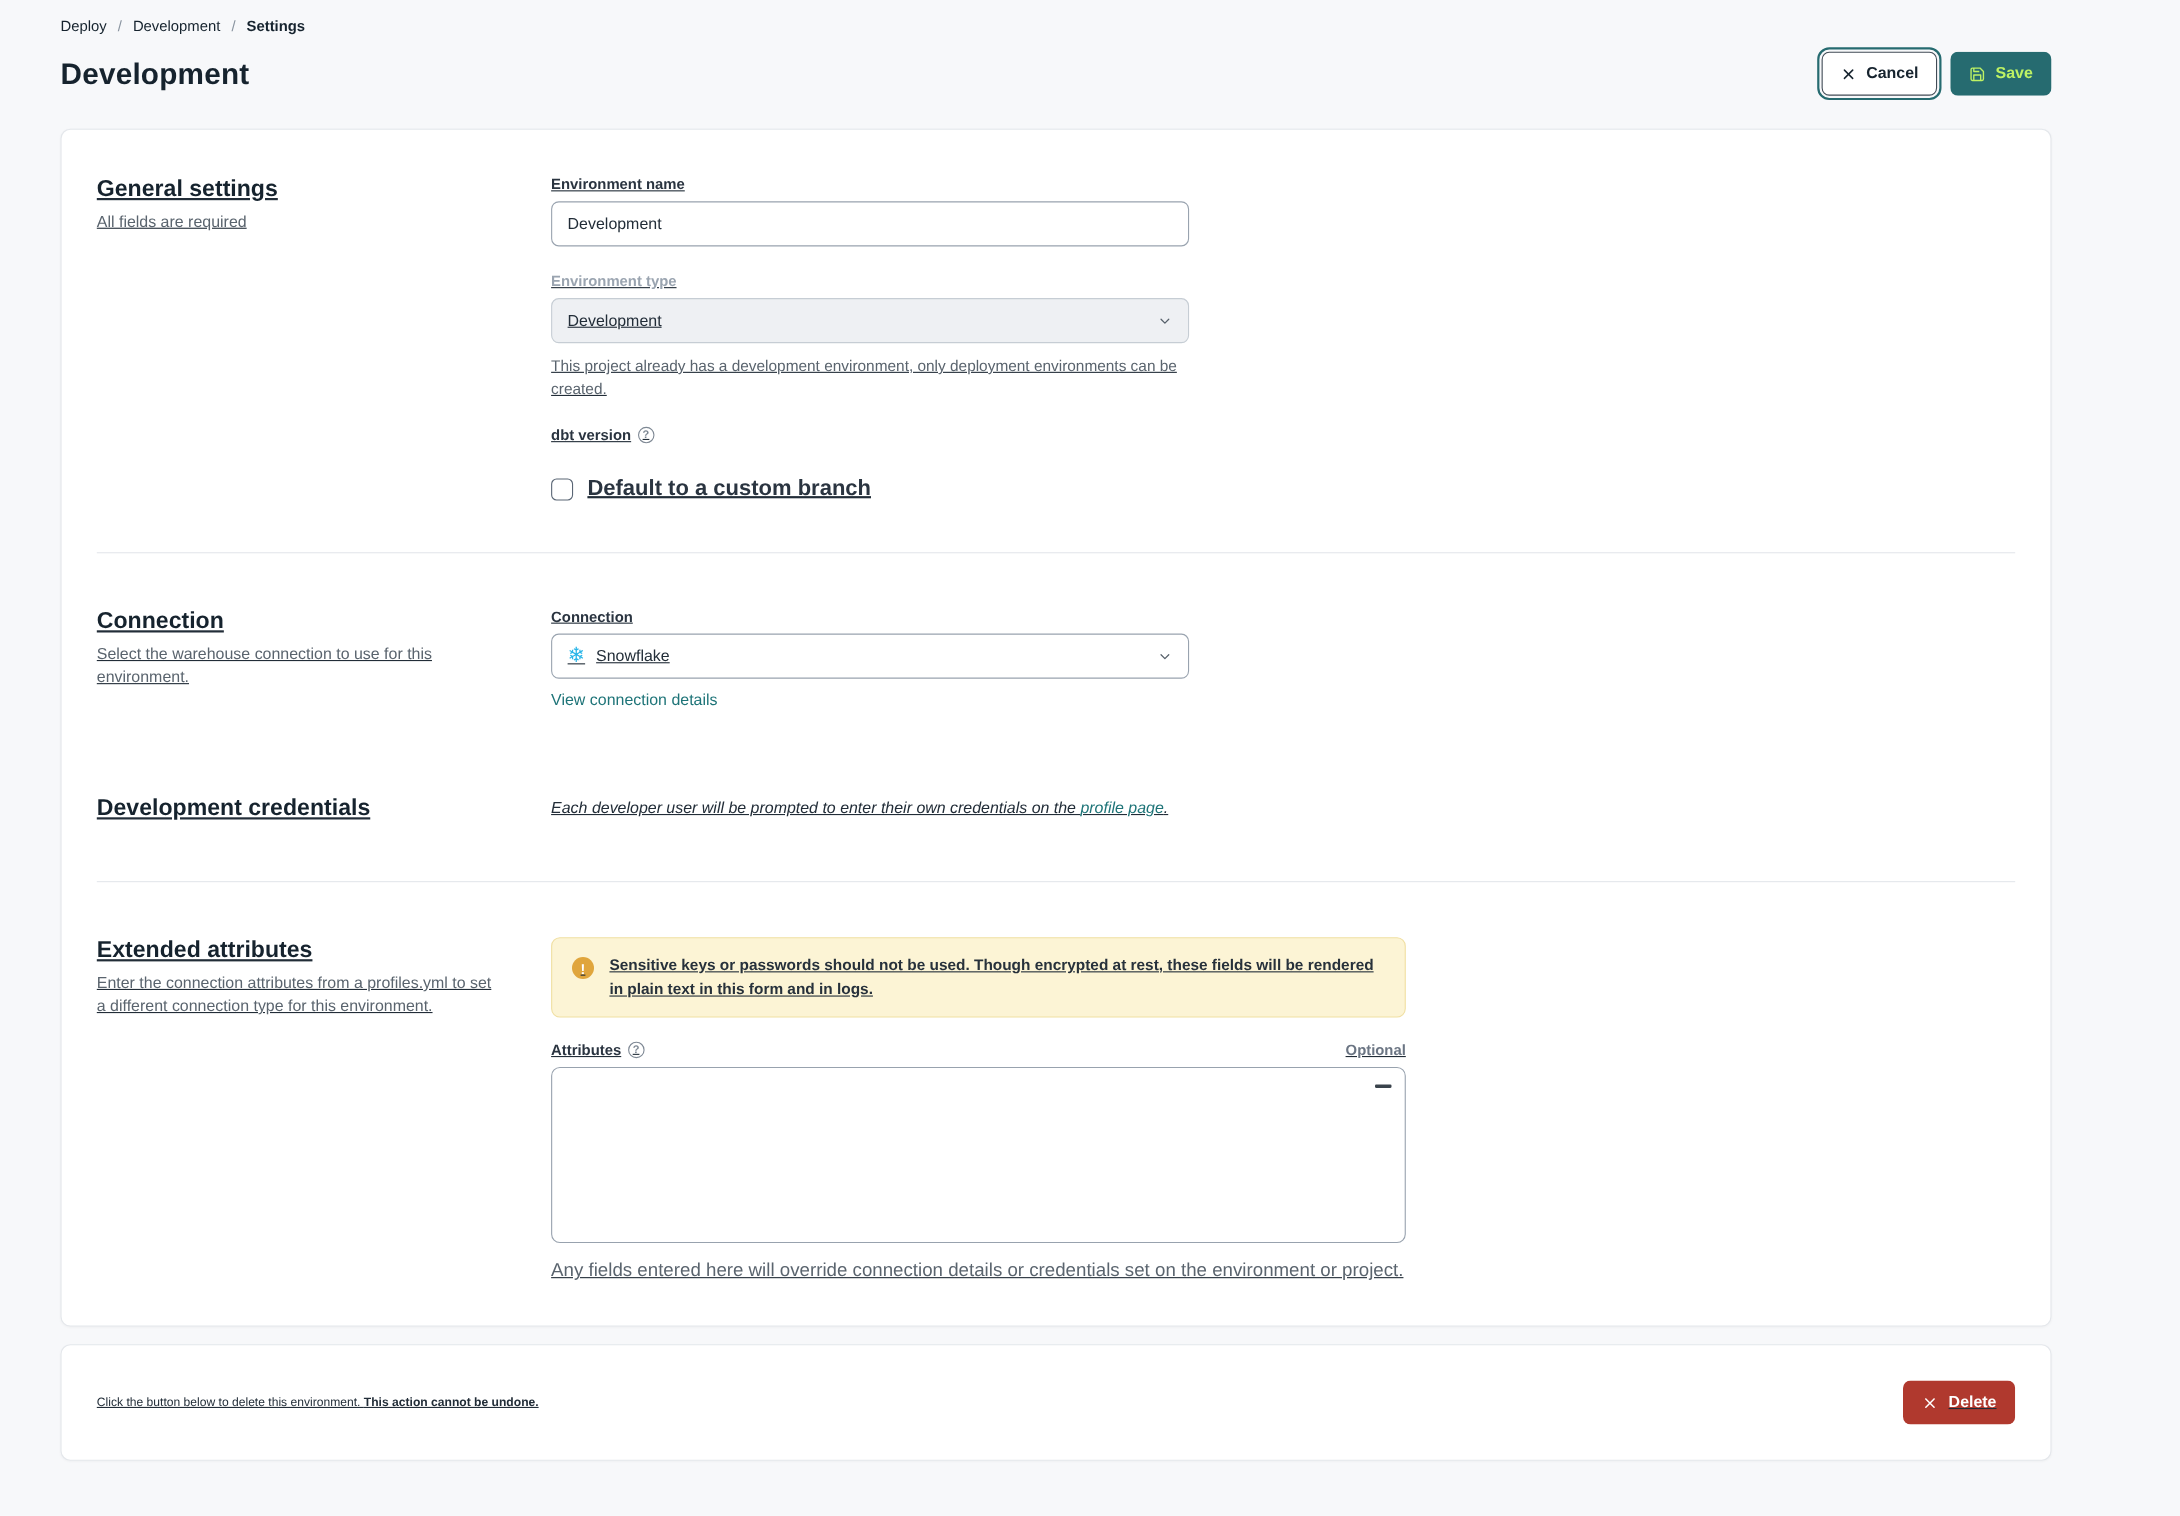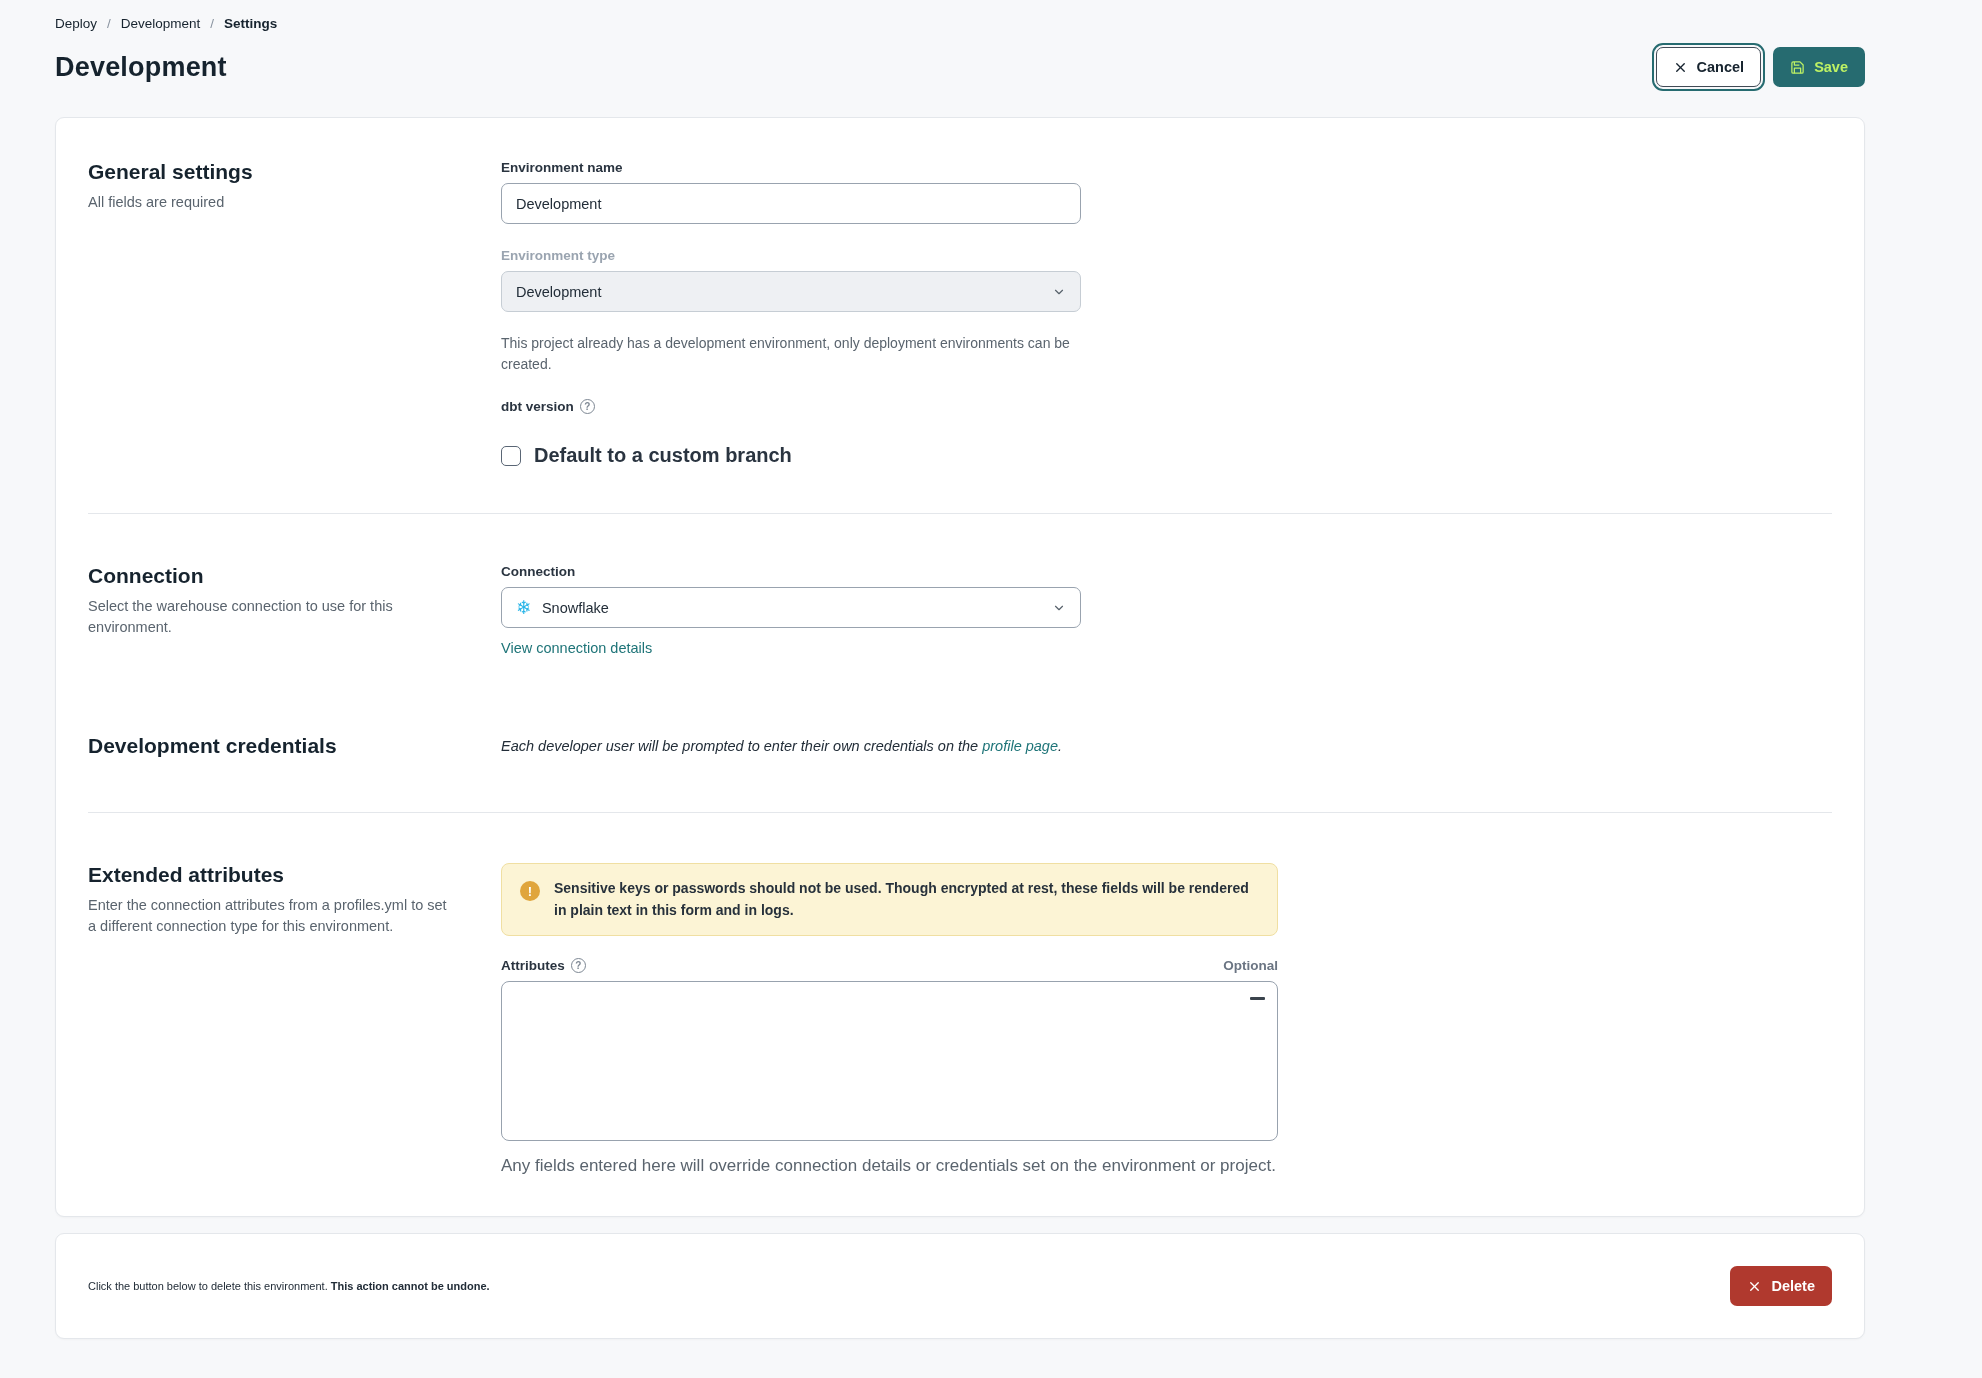--- a/index.html
+++ b/index.html
@@ -33,21 +33,21 @@
        border-radius:7px; font-size:14.5px; font-weight:600; cursor:pointer;
        font-family:inherit; border:1px solid transparent; line-height:1;}
   .btn svg{flex:0 0 auto;}
   .btn-cancel{background:#fff; color:var(--ink); border:1px solid #414b56;
        outline:2px solid var(--teal); outline-offset:2px;}
   .btn-save{background:var(--teal); color:#bef264;}
   .btn-delete{background:var(--red); color:#fff;}
 
   
   .card{background:#fff; border:1px solid var(--border); border-radius:9px;
-        padding:42px 32px 40px; box-shadow:0 1px 2px rgba(20,30,40,.03);}
+        padding:42px 32px 40px; box-shadow:0 1px 2px rgba(20,30,40,.03);text-decoration:underline;}
   .card + .card{margin-top:16px;}
 
   .section{display:grid; grid-template-columns:413px 1fr; align-items:start;}
   .section-heading{font-size:21px; font-weight:700; color:var(--ink); margin-bottom:8px;}
   .section-desc{font-size:14.5px; color:var(--muted); line-height:1.45; max-width:360px;}
   .divider{border:none; border-top:1px solid var(--border); margin:46px 0 50px;}
 
   
   .field{max-width:580px;}
   .field + .field{margin-top:24px;}
@@ -57,21 +57,21 @@
   .help-icon{width:15px; height:15px; border:1px solid #7e8894; border-radius:50%;
              display:inline-flex; align-items:center; justify-content:center;
              font-size:10px; font-weight:700; color:#7e8894; cursor:pointer;}
   .text-input{width:100%; height:41px; border:1px solid var(--input-border); border-radius:7px;
               padding:0 14px; font-size:14.5px; color:var(--text); font-family:inherit; background:#fff;}
   .select{display:flex; align-items:center; height:41px; border:1px solid var(--input-border);
           border-radius:7px; padding:0 14px; font-size:14.5px; background:#fff; cursor:pointer;
           gap:10px;}
   .select .chev{margin-left:auto; color:#57616b; display:flex;}
   .select.disabled{background:var(--disabled-bg); border-color:#c6cdd4; cursor:default;}
-  .field-help{font-size:14px; color:var(--muted); line-height:1.5; margin-top:21px; max-width:575px;}
+  .field-help{font-size:14px; color:var(--muted); line-height:1.5; margin-top:10px; max-width:575px;}
   .snowflake-glyph{color:var(--snowflake); font-size:19px; line-height:1;}
 
   .checkbox-row{display:flex; align-items:center; gap:13px; margin-top:30px; cursor:pointer;}
   .checkbox{appearance:none; -webkit-appearance:none; width:20px; height:20px;
             border:1px solid #5a6675; border-radius:5px; background:#fff; cursor:pointer; margin:0;}
   .checkbox-label{font-size:20px; font-weight:700; color:var(--label);}
 
   .link{color:var(--teal-link); text-decoration:none; cursor:pointer; font-size:14.5px;}
   .connection-link{display:inline-block; margin-top:12px;}
 

